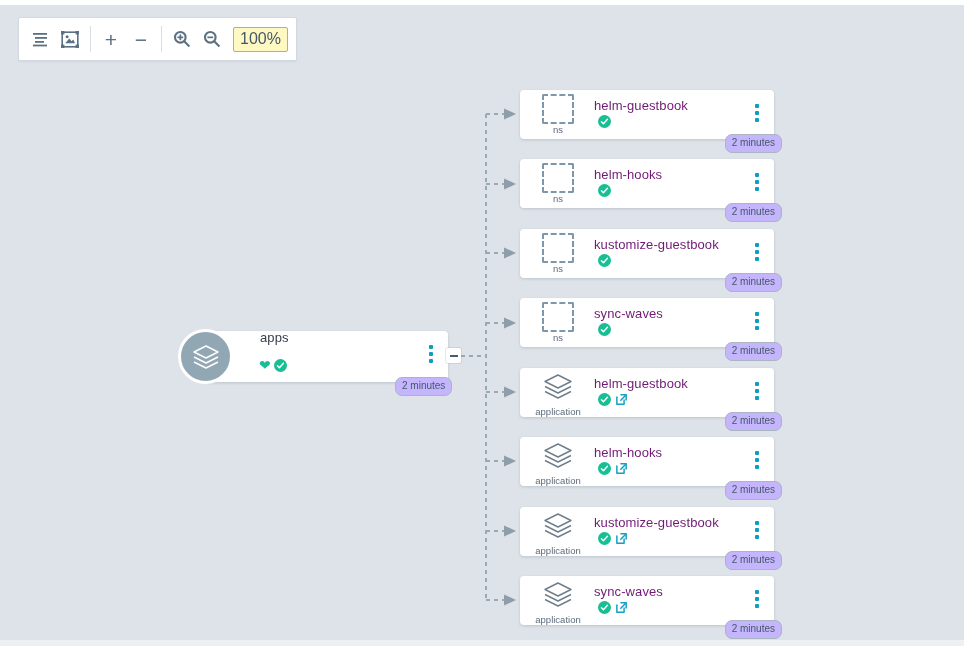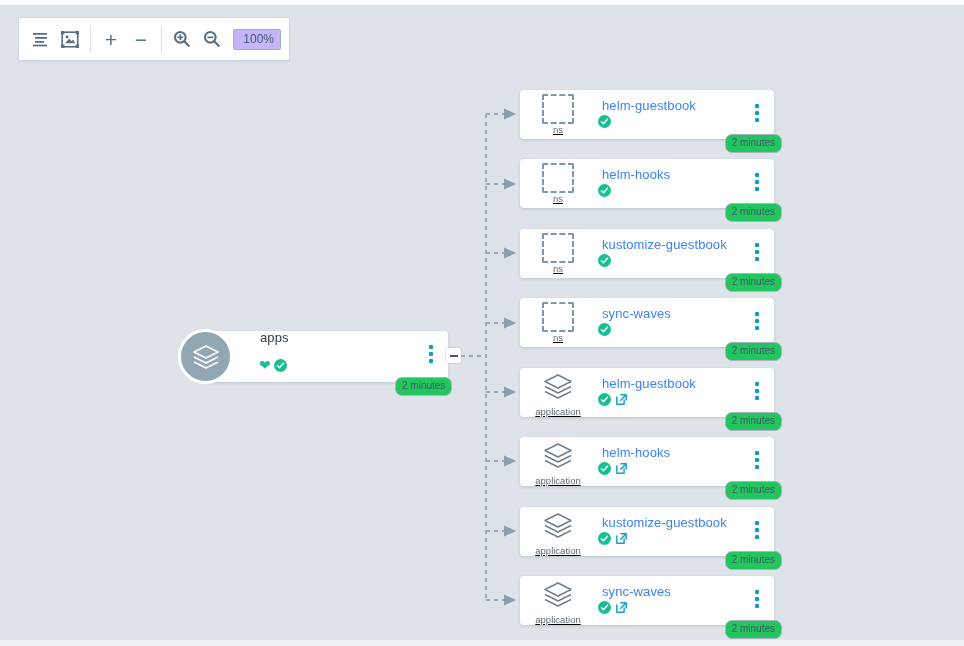--- a/index.html
+++ b/index.html
@@ -56,23 +56,23 @@
   }
   .tb-plus, .tb-minus {
     font-size: 21px;
     line-height: 1;
     color: #5b7182;
     font-weight: 400;
     user-select: none;
   }
   .zoom-box {
     border: 1px solid #9fb0bd;
-    background: #c4b5fd;
+    background: #fef9c3;
     color: #46586a;
-    font-size: 12px;
+    font-size: 16px;
     padding: 3px 6px 4px 6px;
     border-radius: 2px;
     margin-left: 6px;
     margin-right: 2px;
     line-height: 1;
     min-width: 34px;
     text-align: right;
     cursor: text;
   }
 
@@ -162,41 +162,40 @@
     height: 49px;
     background: #ffffff;
     border-radius: 4px;
     box-shadow: 0 1px 3px rgba(40,60,80,0.18);
   }
   .node-icon-wrap {
     position: absolute;
     left: 10px; top: 4px;
     width: 56px;
     text-align: center;
-    text-decoration: underline;
   }
   .ns-box {
     width: 32px; height: 30px;
     margin: 0 auto;
     border: 2px dashed #7f97ab;
     border-radius: 2px;
     box-sizing: border-box;
   }
   .kind-label {
     font-size: 9.5px;
     color: #5f6b7a;
     margin-top: 1px;
     line-height: 1.1;
     white-space: nowrap;
   }
   .node-title {
     position: absolute;
-    left: 82px; top: 8px;
+    left: 74px; top: 8px;
     font-size: 13px;
-    color: #3b82f6;
+    color: #701a75;
     letter-spacing: 0.1px;
     white-space: nowrap;
   }
   .node-icons {
     position: absolute;
     left: 78px; top: 25px;
     display: flex;
     align-items: center;
     gap: 4px;
   }
@@ -220,21 +219,21 @@
     cursor: pointer;
   }
   .kebab i {
     display: block;
     width: 4px; height: 4px;
     background: #0d9dc0;
     border-radius: 1px;
   }
   .age-badge {
     display: inline-block;
-    background: #22c55e;
+    background: #c4b5fd;
     border: 1px solid #a9b6c2;
     border-radius: 7px;
     color: #44586a;
     font-size: 10px;
     line-height: 1;
     padding: 3px 6px 4px 6px;
     white-space: nowrap;
   }
   .status-check {
     width: 13px; height: 13px;

